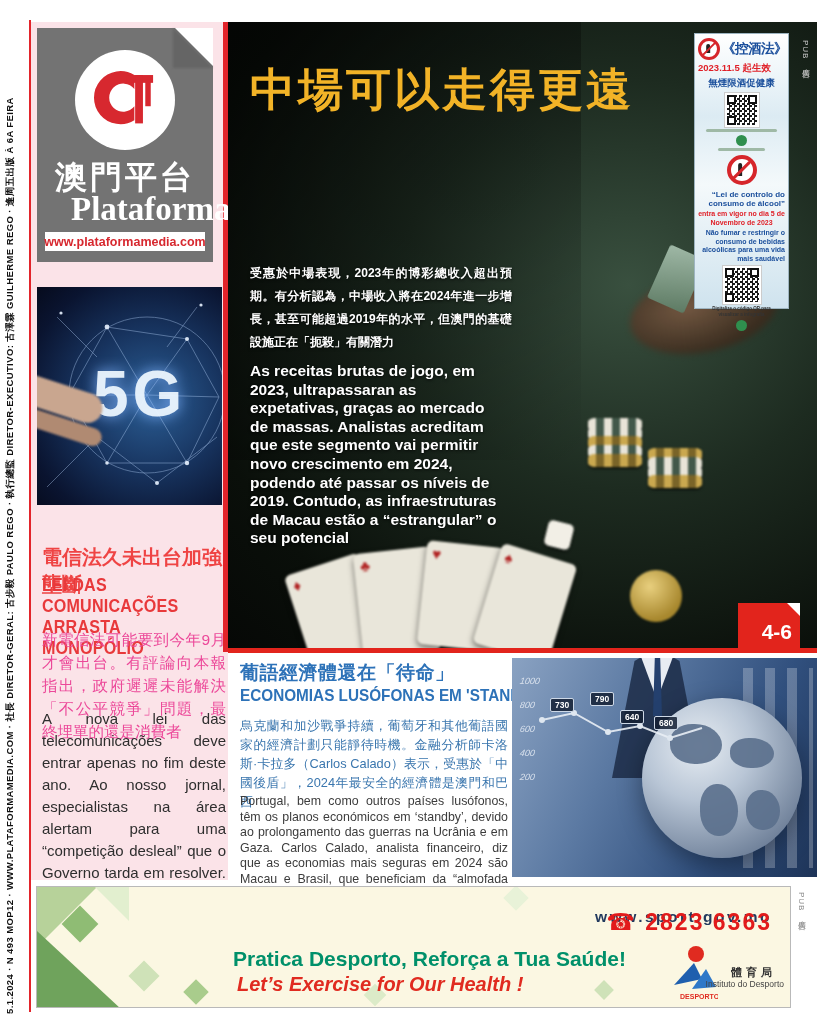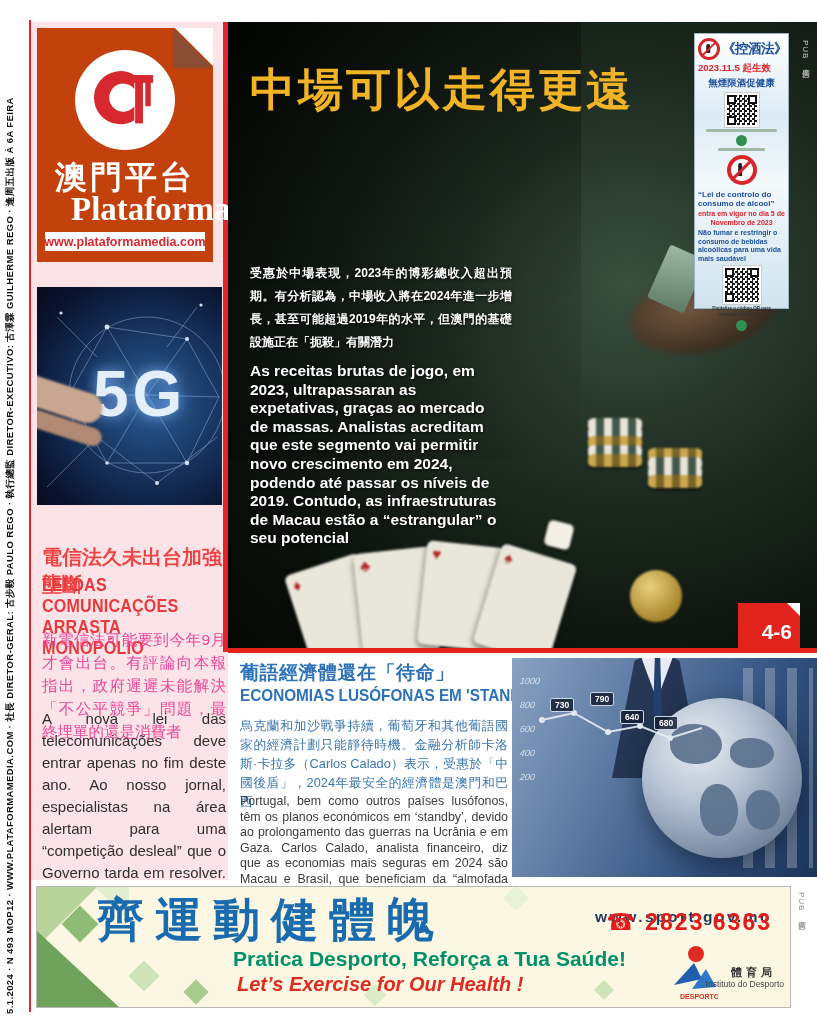--- a/index.html
+++ b/index.html
@@ -11,21 +11,21 @@
   .credits-wrap { position:absolute; left:0; top:0; width:30px; height:1014px; }
   .credits { position:absolute; left:4px; top:1014px; width:1000px; transform-origin:0 0; transform:rotate(-90deg);
              font-size:9.5px; font-weight:bold; color:#111; letter-spacing:.4px; white-space:nowrap; }
   .left-red-rule { position:absolute; left:29px; top:20px; width:2px; height:992px; background:#e2242b; }
 
   
   .pink-col { position:absolute; left:31px; top:22px; width:197px; height:858px; background:#fbe3e8; }
   .col-red-rule { position:absolute; left:223px; top:22px; width:5px; height:630px; background:#e2242b; }
 
   
-  .logo-block { position:absolute; left:37px; top:28px; width:176px; height:234px; background:#c2410c; }
+  .logo-block { position:absolute; left:37px; top:28px; width:176px; height:234px; background:#737373; }
   .peel { position:absolute; right:0; top:0; width:0; height:0; border-top:38px solid #ffffff; border-left:38px solid transparent; }
   .peel-shadow { position:absolute; right:0; top:0; width:0; height:0; border-bottom:40px solid rgba(90,90,90,.55); border-right:40px solid transparent; filter:blur(1px); }
   .logo-circle { position:absolute; left:38px; top:22px; width:100px; height:100px; background:#ffffff; border-radius:50%; display:flex; align-items:center; justify-content:center; }
   .logo-cn { position:absolute; left:0; top:128px; width:100%; text-align:center; color:#fff; font-size:32px; font-weight:bold; letter-spacing:3px; }
   .logo-latin { position:absolute; left:0; top:163px; width:100%; text-align:center; color:#fff; font-family:"Liberation Serif","DejaVu Serif",serif; font-size:33px; font-weight:bold;padding-left:34px; }
   .logo-url { position:absolute; left:8px; top:204px; width:160px; height:19px; background:#fff; color:#d7282f; font-size:12.5px; font-weight:bold; display:flex; align-items:center; justify-content:center; }
 
   
   .fiveg { position:absolute; left:37px; top:287px; width:185px; height:218px; overflow:hidden;
            background:radial-gradient(circle at 62% 52%, #2c5f96 0%, #17335e 45%, #0a1430 80%, #060b1d 100%); }
@@ -67,21 +67,21 @@
   .badge .num { position:absolute; right:8px; bottom:5px; color:#fff; font-size:21px; font-weight:bold; }
   .hero-redline { position:absolute; left:228px; top:648px; width:589px; height:5px; background:#e2241c; }
 
   
   .alc-ad { position:absolute; left:694px; top:33px; width:95px; height:276px; background:#fef9c3; border:1px solid #9db4c0; padding:4px 3px; font-weight:bold; }
   .alc-ad .sky { position:absolute; left:0; top:0; width:100%; height:100%; background:linear-gradient(180deg,#ffffff 0%, #dcebf3 30%, #f4f9fb 55%, #cfe3ee 100%); }
   .alc-row { position:relative; display:flex; align-items:center; gap:2px; }
   .alc-title { color:#1b4f9c; font-size:13.5px; letter-spacing:-.5px; white-space:nowrap; }
   .alc-red { position:relative; color:#e02028; font-size:9.5px; text-align:left; margin-top:2px; }
   .alc-blue { position:relative; color:#1b4f9c; font-size:9.5px; text-align:center; margin-top:2px; }
-  .alc-blue2 { position:relative; color:#1b4f9c; font-size:7px; text-align:left; margin-top:2px; line-height:8.5px; }
+  .alc-blue2 { position:relative; color:#1b4f9c; font-size:7px; text-align:right; margin-top:2px; line-height:8.5px; }
   .alc-red2 { position:relative; color:#e02028; font-size:7px; text-align:center; margin-top:2px; line-height:8.5px; }
   .alc-cap { position:relative; color:#333; font-size:5px; text-align:center; margin-top:1px; transform:scaleX(.9); }
   .qr { position:relative; margin:3px auto 0; background:repeating-conic-gradient(#1a1a1a 0% 25%, #ffffff 0% 50%); background-size:5px 5px; border:2px solid #fff; outline:1px solid #ccc; }
   .qr .f { position:absolute; width:9px; height:9px; background:#fff; border:2px solid #111; }
   .qr .f.tl{left:0;top:0;} .qr .f.tr{right:0;top:0;} .qr .f.bl{left:0;bottom:0;}
   .noalc { display:inline-block; position:relative; border-radius:50%; background:#fff; border-style:solid; border-color:#d6262b; flex:none; }
   .noalc .bottle { position:absolute; left:50%; top:18%; width:22%; height:60%; background:#222; transform:translateX(-80%); border-radius:2px 2px 0 0; }
   .noalc .bar { position:absolute; left:-6%; top:44%; width:112%; height:14%; background:#d6262b; transform:rotate(-45deg); border-radius:2px; }
   .greenlogo { position:relative; width:11px; height:11px; margin:3px auto 0; border-radius:50%; background:#2f8f4e; }
   .tinyline { position:relative; height:3px; background:#9fb9a6; margin:2px 8px 0; border-radius:2px; }
@@ -307,21 +307,20 @@
     <div class="tri" style="left:0; top:0; border-top:60px solid #b7d29a; border-right:60px solid transparent;"></div>
     <div class="tri" style="left:0; top:44px; border-bottom:78px solid #6fa35c; border-right:84px solid transparent;"></div>
     <div class="tri" style="left:58px; top:0; border-top:34px solid #e2efcf; border-left:34px solid transparent;"></div>
     <div class="tri" style="left:30px; top:24px; width:26px; height:26px; background:#8fbc74; transform:rotate(45deg);"></div>
     <div class="tri" style="left:96px; top:78px; width:22px; height:22px; background:#cfe2b8; transform:rotate(45deg);"></div>
     <div class="tri" style="left:150px; top:96px; width:18px; height:18px; background:#a9cc8c; transform:rotate(45deg);"></div>
     <div class="tri" style="left:330px; top:100px; width:16px; height:16px; background:#dcebc8; transform:rotate(45deg);"></div>
     <div class="tri" style="left:470px; top:2px; width:18px; height:18px; background:#e8f2d8; transform:rotate(45deg);"></div>
     <div class="tri" style="left:560px; top:96px; width:14px; height:14px; background:#cfe2b8; transform:rotate(45deg);"></div>
 
-    <div class="sp-head">齊運動健體魄</div>
     <div class="sp-green">Pratica Desporto, Reforça a Tua Saúde!</div>
     <div class="sp-red">Let’s Exercise for Our Health !</div>
     <div class="sp-site">www.sport.gov.mo</div>
     <div class="sp-phone"><span>☎</span> <span>2823 6363</span></div>
     <div class="sp-logo">
       <svg width="46" height="56" viewBox="0 0 46 56" aria-hidden="true">
         <circle cx="24" cy="9" r="8" fill="#e02b20"></circle>
         <polygon points="2,40 22,18 30,34" fill="#1f5fae"></polygon>
         <polygon points="20,44 34,24 44,42" fill="#2e78c8"></polygon>
         <text x="8" y="54" font-size="7" font-weight="bold" fill="#e02b20" font-family="Liberation Sans, sans-serif">DESPORTO</text>

